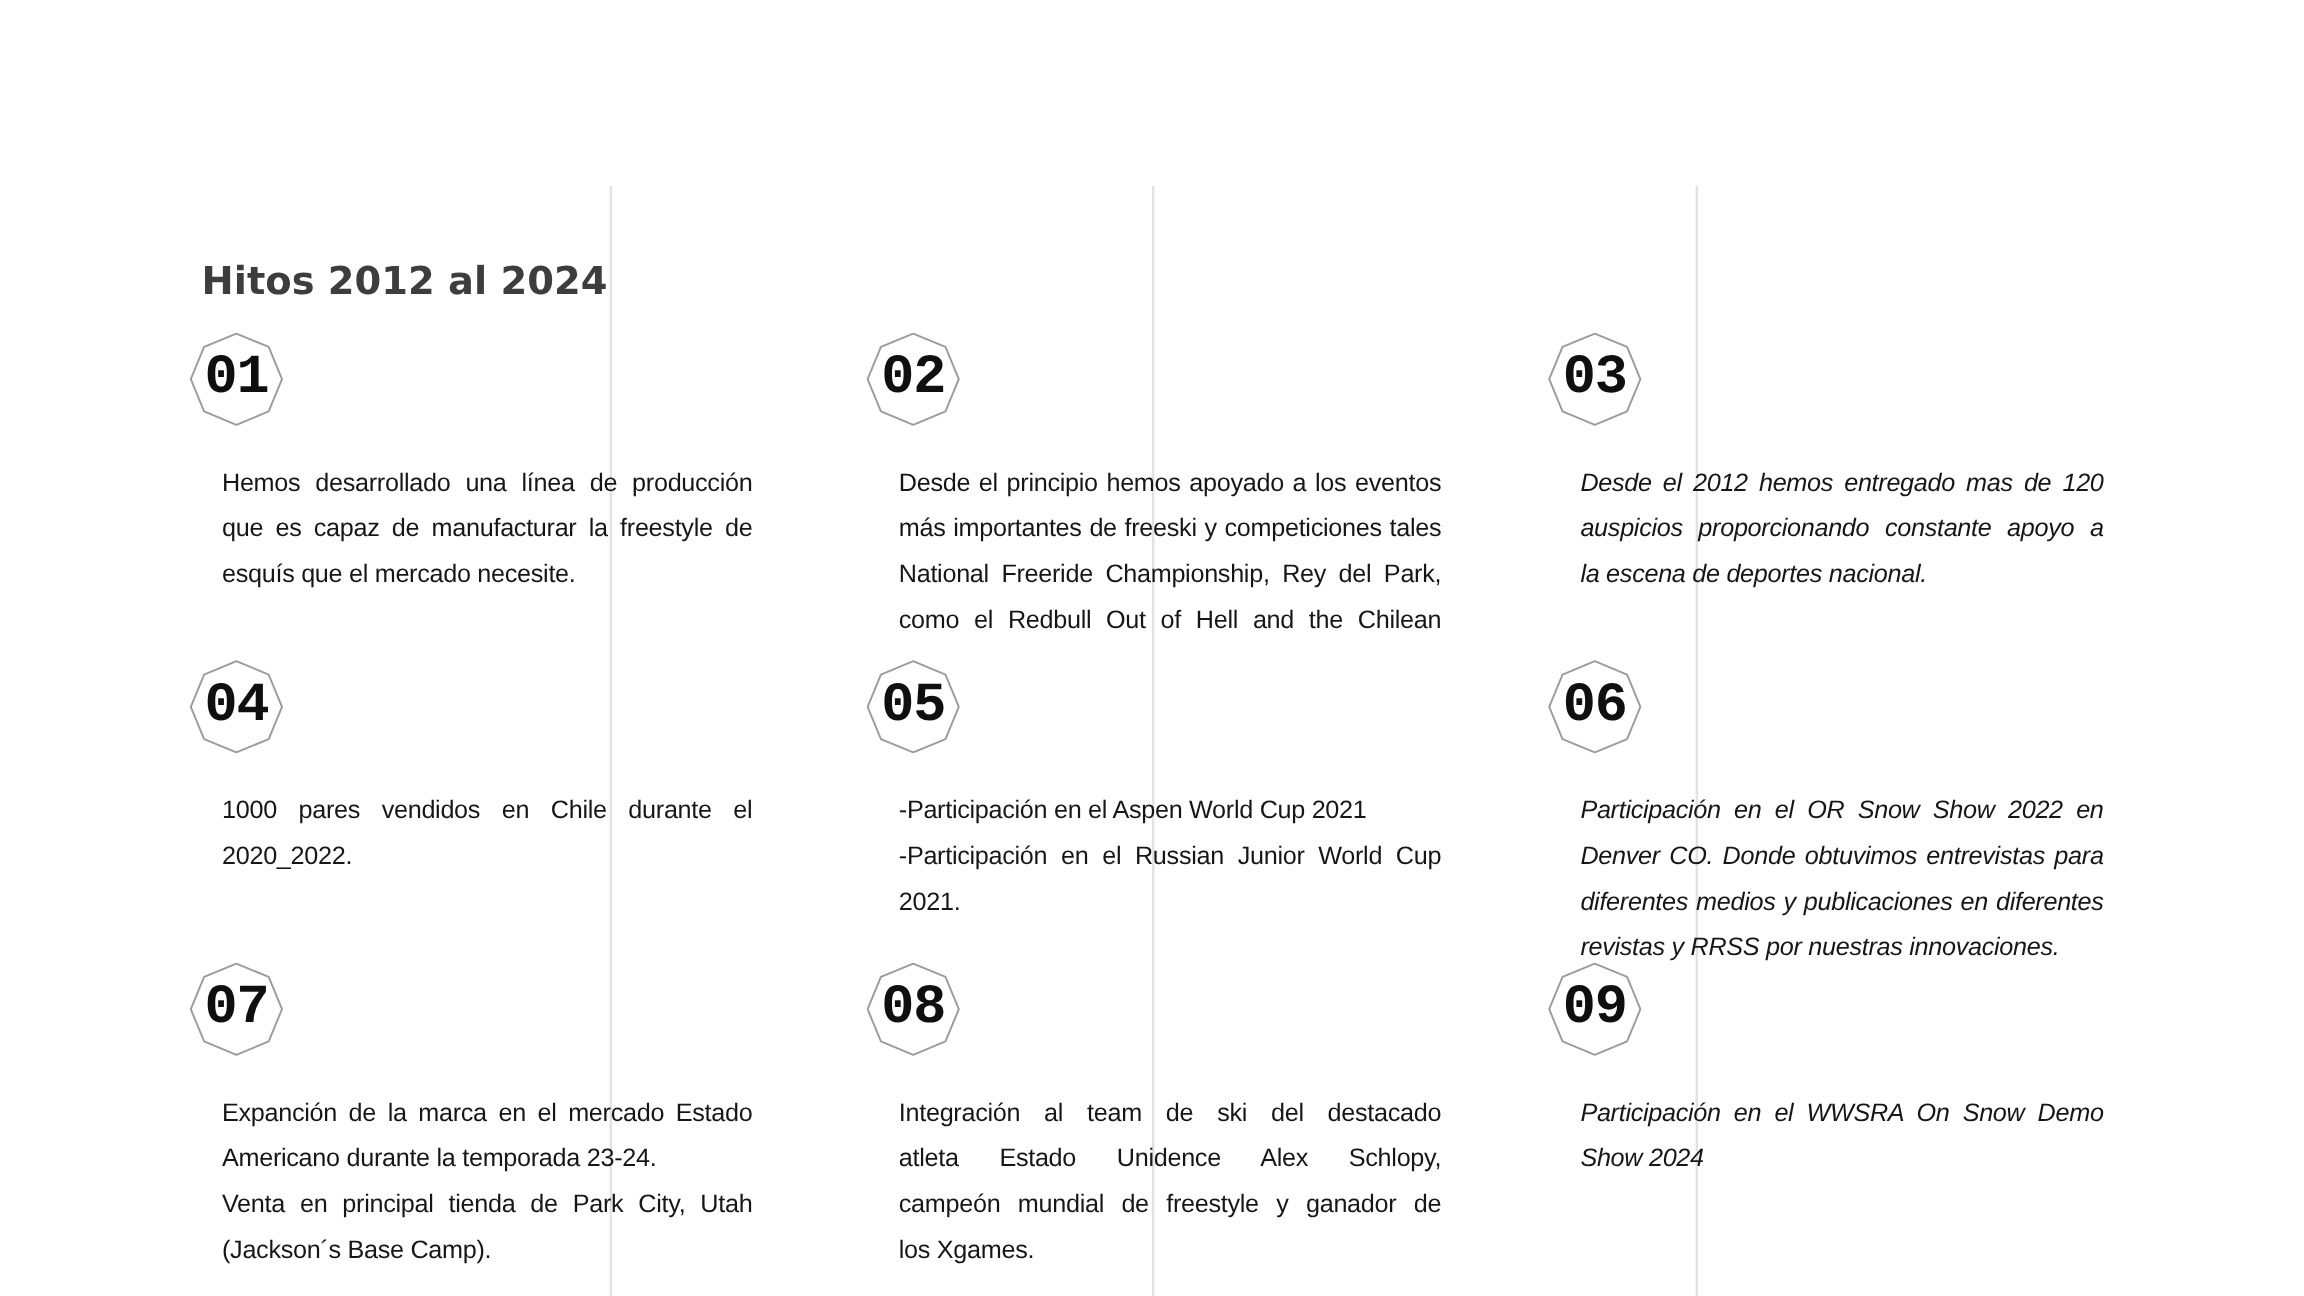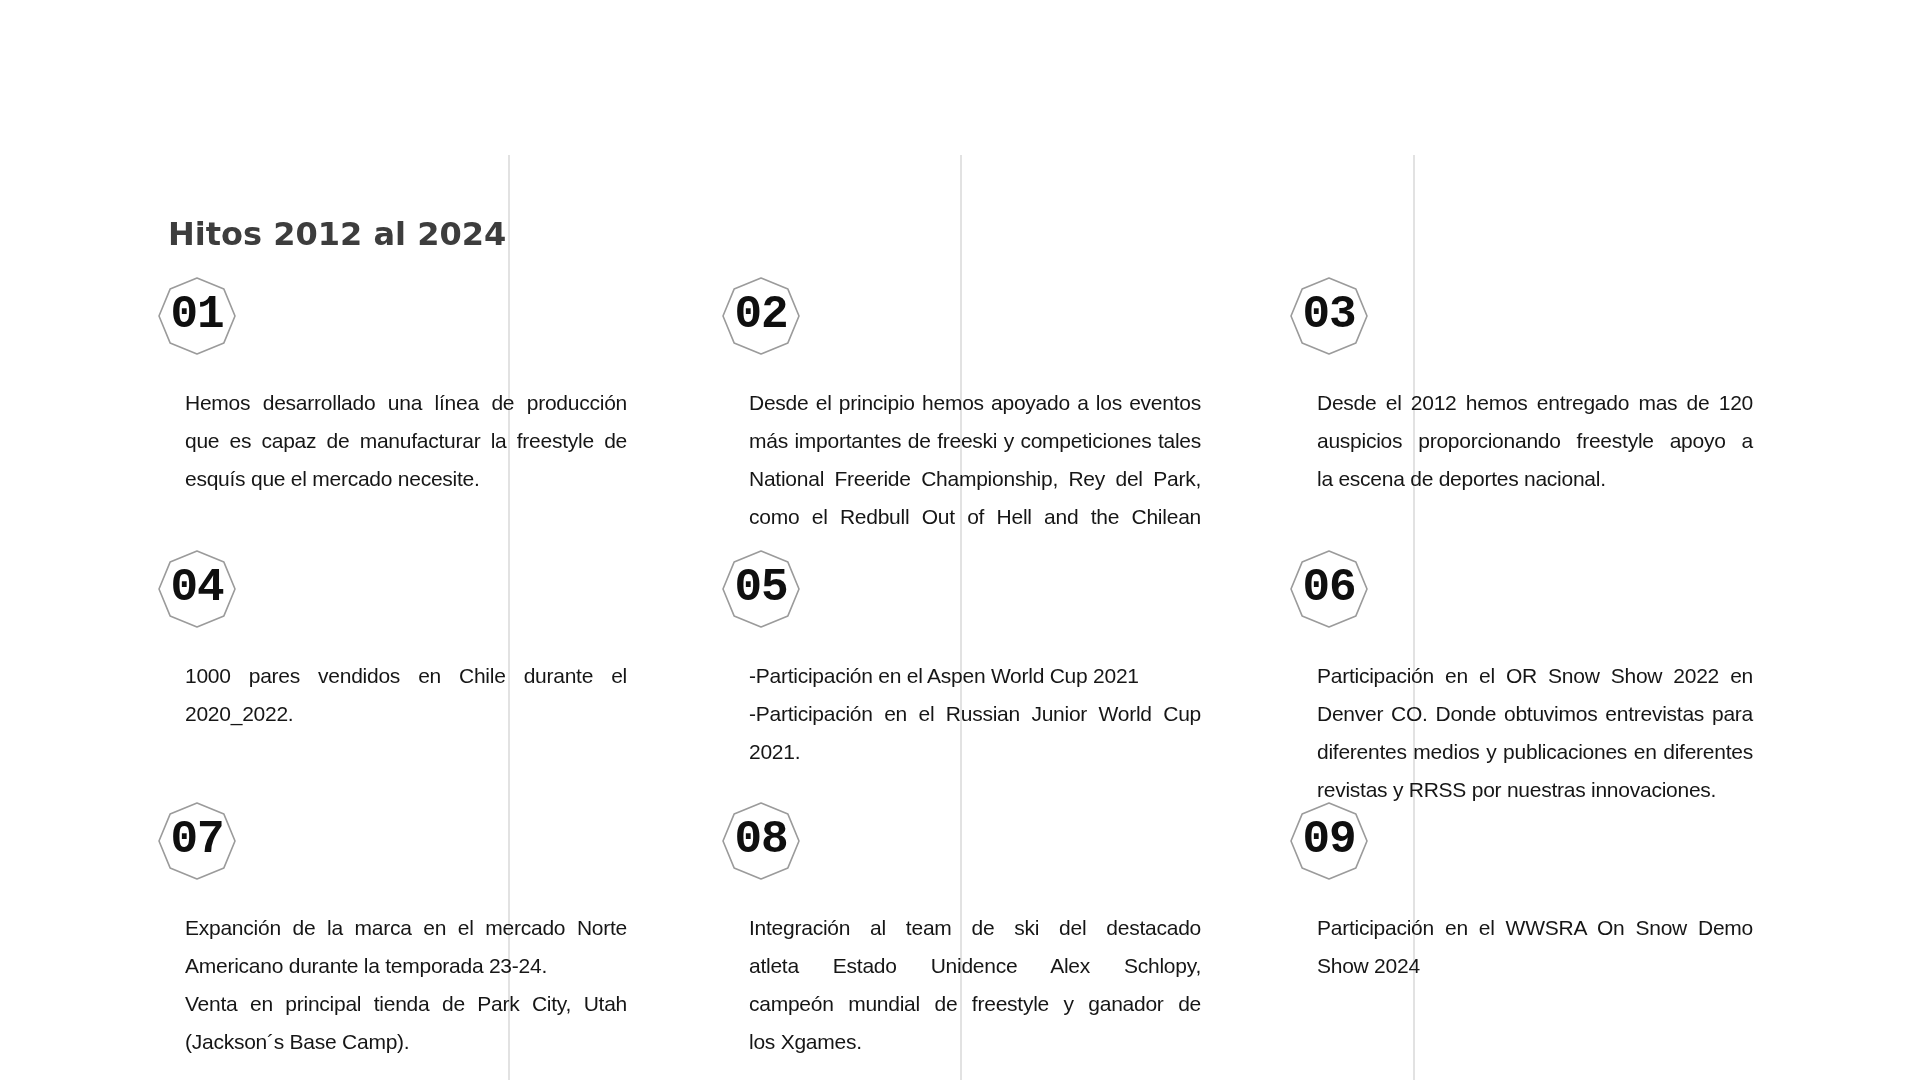--- a/index.html
+++ b/index.html
@@ -62,21 +62,21 @@
     position: absolute;
     left: 27px; top: 96px;
     font-size: 21px;
     line-height: 38px;
     letter-spacing: -0.25px;
     color: var(--body-text, #161616);
     margin-top: 11px;
   }
   .c1 .text { width: 442px; }
   .c2 .text { width: 452px; }
-  .c3 .text { width: 436px; }
+  .c3 .text { width: 436px; font-style: italic; }
   .line { text-align: justify; text-align-last: justify; }
   .line.para-end { text-align-last: left; }
 </style>
 </head>
 <body style="--background: #ffffff; --title: #3d3d3d; --body-text: #161616; --badge-number: #0f0f0f; --badge-border: #9b9b9b; --divider: #e2e2e2;">
 
 <div class="slide">
 
   <div class="divider d1"></div>
   <div class="divider d2"></div>
@@ -115,21 +115,21 @@
 
   <div class="item c3 r1">
     <div class="badge">
       <svg viewBox="0 0 78 78">
           <polygon class="oct" points="77,39 65.9,65.9 39,77 12.1,65.9 1,39 12.1,12.1 39,1 65.9,12.1"></polygon>
         </svg>
       <span class="num">03</span>
     </div>
     <div class="text">
         <div class="line">Desde el 2012 hemos entregado mas de 120</div>
-        <div class="line">auspicios proporcionando freestyle apoyo a</div>
+        <div class="line">auspicios proporcionando constante apoyo a</div>
         <div class="line para-end">la escena de deportes nacional.</div>
       </div>
   </div>
 
   <div class="item c1 r2">
     <div class="badge">
       <svg viewBox="0 0 78 78">
           <polygon class="oct" points="77,39 65.9,65.9 39,77 12.1,65.9 1,39 12.1,12.1 39,1 65.9,12.1"></polygon>
         </svg>
       <span class="num">04</span>
@@ -170,21 +170,21 @@
   </div>
 
   <div class="item c1 r3">
     <div class="badge">
       <svg viewBox="0 0 78 78">
           <polygon class="oct" points="77,39 65.9,65.9 39,77 12.1,65.9 1,39 12.1,12.1 39,1 65.9,12.1"></polygon>
         </svg>
       <span class="num">07</span>
     </div>
     <div class="text">
-        <div class="line">Expanción de la marca en el mercado Norte</div>
+        <div class="line">Expanción de la marca en el mercado Estado</div>
         <div class="line para-end">Americano durante la temporada 23-24.</div>
         <div class="line">Venta en principal tienda de Park City, Utah</div>
         <div class="line para-end">(Jackson´s Base Camp).</div>
       </div>
   </div>
 
   <div class="item c2 r3">
     <div class="badge">
       <svg viewBox="0 0 78 78">
           <polygon class="oct" points="77,39 65.9,65.9 39,77 12.1,65.9 1,39 12.1,12.1 39,1 65.9,12.1"></polygon>

